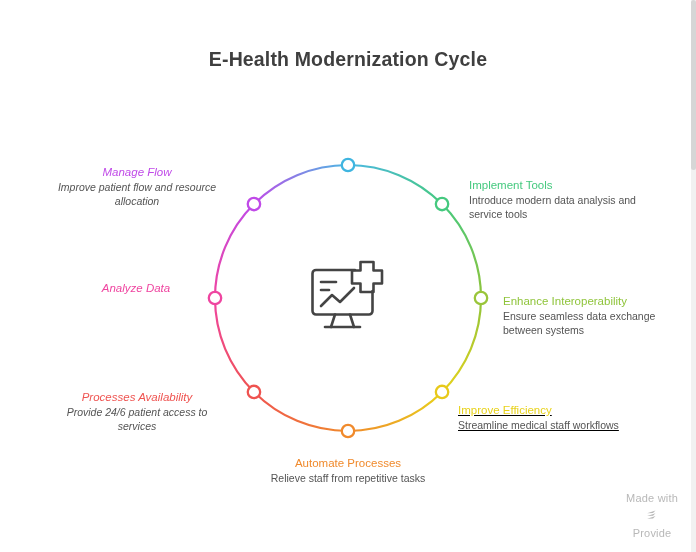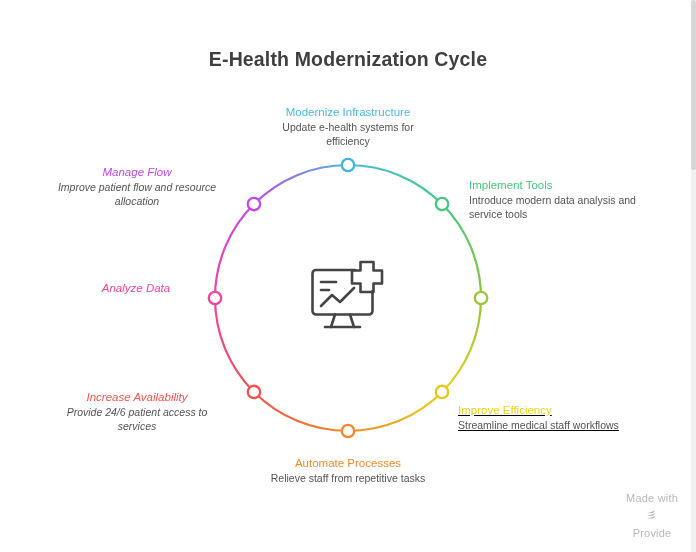--- a/index.html
+++ b/index.html
@@ -199,43 +199,43 @@
 
       <path d="M 15 24 H 30"></path>
       <path d="M 15 32 H 23"></path>
 
       <path d="M 15 48 L 26 37 L 34 44 L 48 30"></path>
 
       <path d="M 54.5 4 H 67.5 V 12.5 H 76 V 25.5 H 67.5 V 34 H 54.5 V 25.5 H 46 V 12.5 H 54.5 Z"></path>
     </g>
   </svg>
 
-  <div class="node-label align-center" id="label-modernize-infrastructure">
-    <div class="nl-title" style="color: rgb(76, 184, 227);">Modernize Infrastructure</div>
-    <div class="nl-desc">Update e-health systems for efficiency</div>
-  </div>
 
   <div class="node-label align-left" id="label-implement-tools">
     <div class="nl-title" style="color: rgb(69, 201, 127);">Implement Tools</div>
     <div class="nl-desc">Introduce modern data analysis and service tools</div>
   </div>
 
+  <div class="node-label align-left" id="label-enhance-interoperability">
+    <div class="nl-title" style="color: rgb(143, 196, 58);">Enhance Interoperability</div>
+    <div class="nl-desc">Ensure seamless data exchange between systems</div>
+  </div>
 
   <div class="node-label align-left" id="label-improve-efficiency">
     <div class="nl-title" style="color: rgb(232, 210, 26);">Improve Efficiency</div>
     <div class="nl-desc">Streamline medical staff workflows</div>
   </div>
 
   <div class="node-label align-center" id="label-automate-processes">
     <div class="nl-title" style="color: rgb(240, 138, 44);">Automate Processes</div>
     <div class="nl-desc">Relieve staff from repetitive tasks</div>
   </div>
 
   <div class="node-label align-right" id="label-increase-availability">
-    <div class="nl-title" style="color: rgb(239, 83, 80);">Increase Availability</div>
+    <div class="nl-title" style="color: rgb(239, 83, 80);">Processes Availability</div>
     <div class="nl-desc">Provide 24/6 patient access to services</div>
   </div>
 
   <div class="node-label align-right" id="label-analyze-data">
     <div class="nl-title" style="color: rgb(239, 69, 160);">Analyze Data</div>
   </div>
 
   <div class="node-label align-right" id="label-manage-flow">
     <div class="nl-title" style="color: rgb(192, 74, 232);">Manage Flow</div>
     <div class="nl-desc">Improve patient flow and resource allocation</div>

